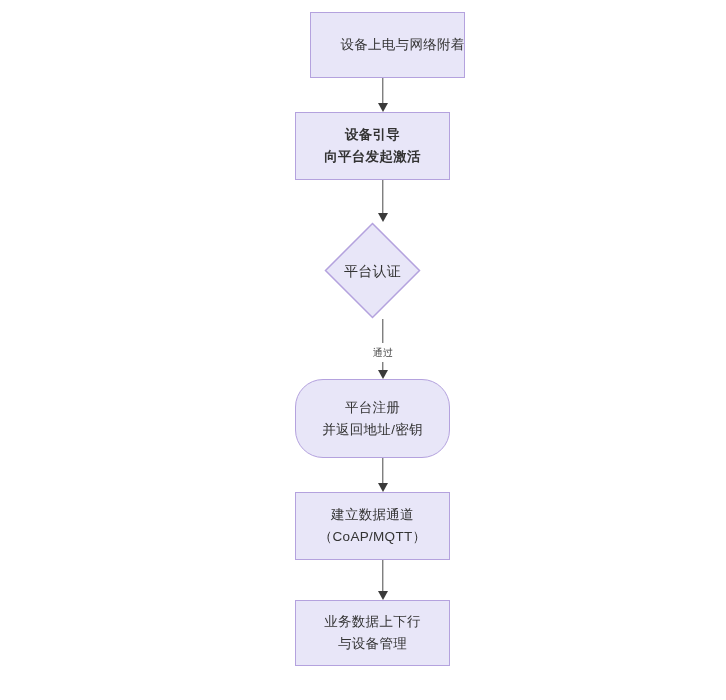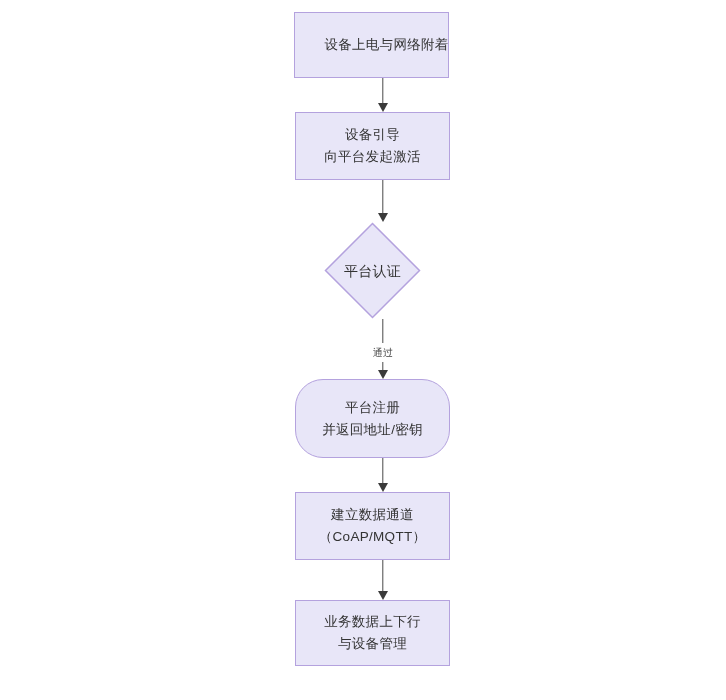--- a/index.html
+++ b/index.html
@@ -128,25 +128,25 @@
   <div class="connector" style="left:372px; top:458px; width:22px; height:34px;">
     <div class="conn-line" style="height:26px;"></div>
     <div class="arrowhead"></div>
   </div>
 
   <div class="connector" style="left:372px; top:560px; width:22px; height:40px;">
     <div class="conn-line" style="height:32px;"></div>
     <div class="arrowhead"></div>
   </div>
 
-  <div class="node" style="left:294px; top:12px; width:155px; height:66px;padding-left:30px;">
+  <div class="node" style="left:310px; top:12px; width:155px; height:66px;padding-left:30px;">
     <span class="line">设备上电与网络附着</span>
   </div>
 
-  <div class="node" style="left:295px; top:112px; width:155px; height:68px;">
+  <div class="node" style="left:295px; top:112px; width:155px; height:68px;font-weight:bold;">
     <span class="line">设备引导</span>
     <span class="line">向平台发起激活</span>
   </div>
 
   <div class="decision-wrap" style="left:324px; top:222px; width:97px; height:97px;">
     <svg class="decision-shape" viewBox="0 0 97 97" preserveAspectRatio="none">
       <polygon points="48.5,1.5 95.5,48.5 48.5,95.5 1.5,48.5" fill="#e8e6f8" stroke="#b4a2de" stroke-width="1.5"></polygon>
     </svg>
     <div class="decision-label">平台认证</div>
   </div>

